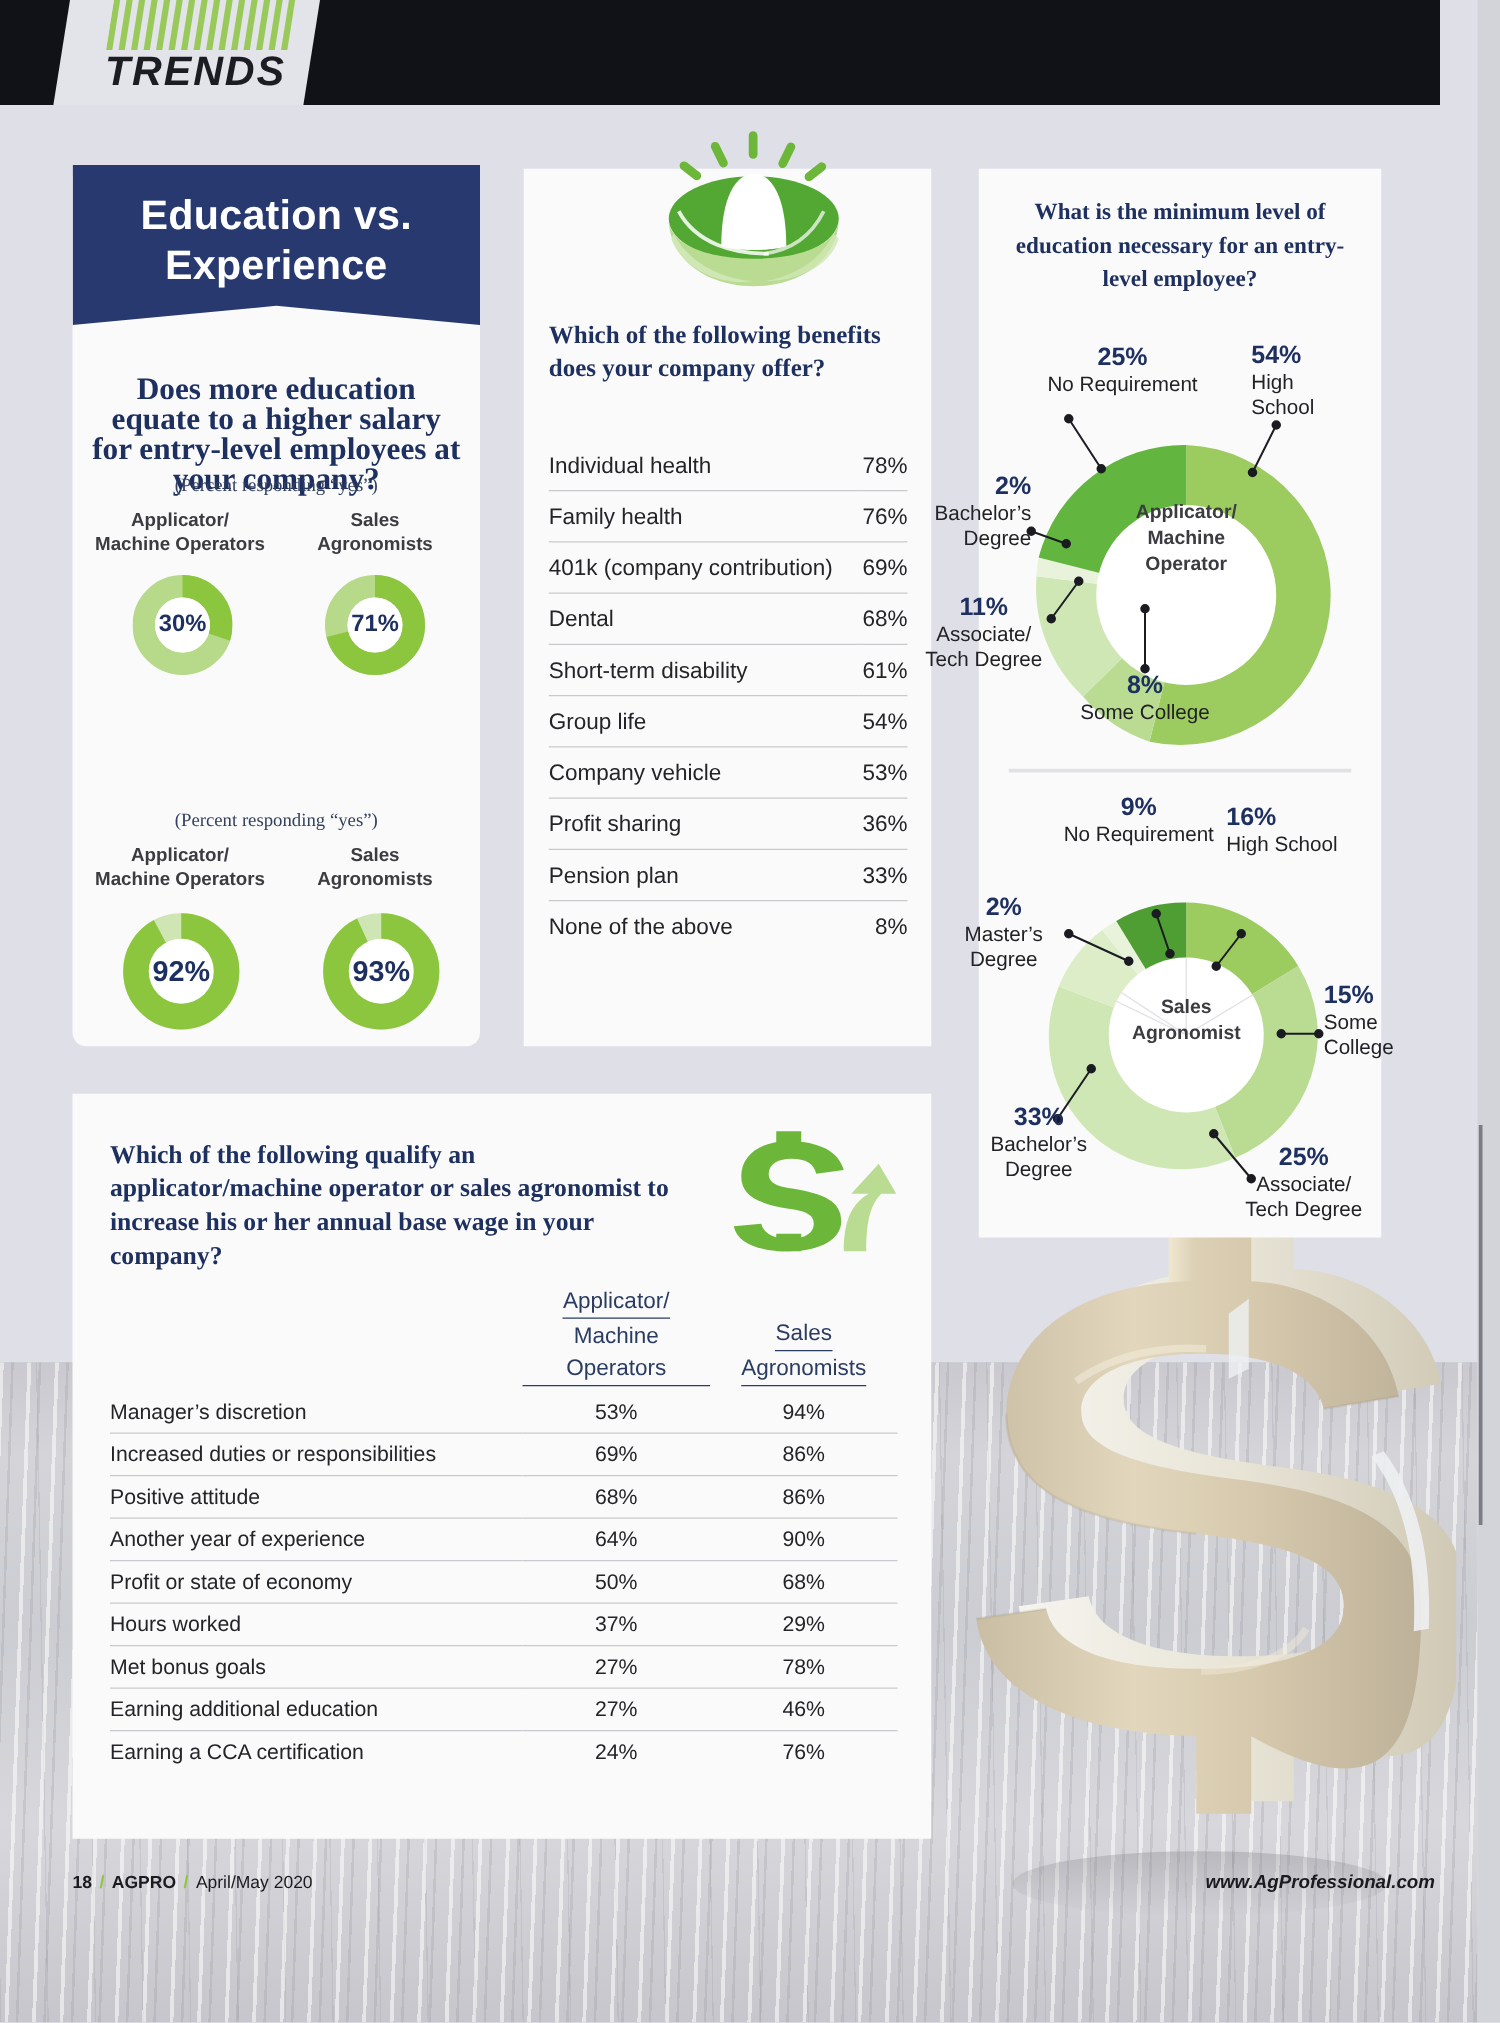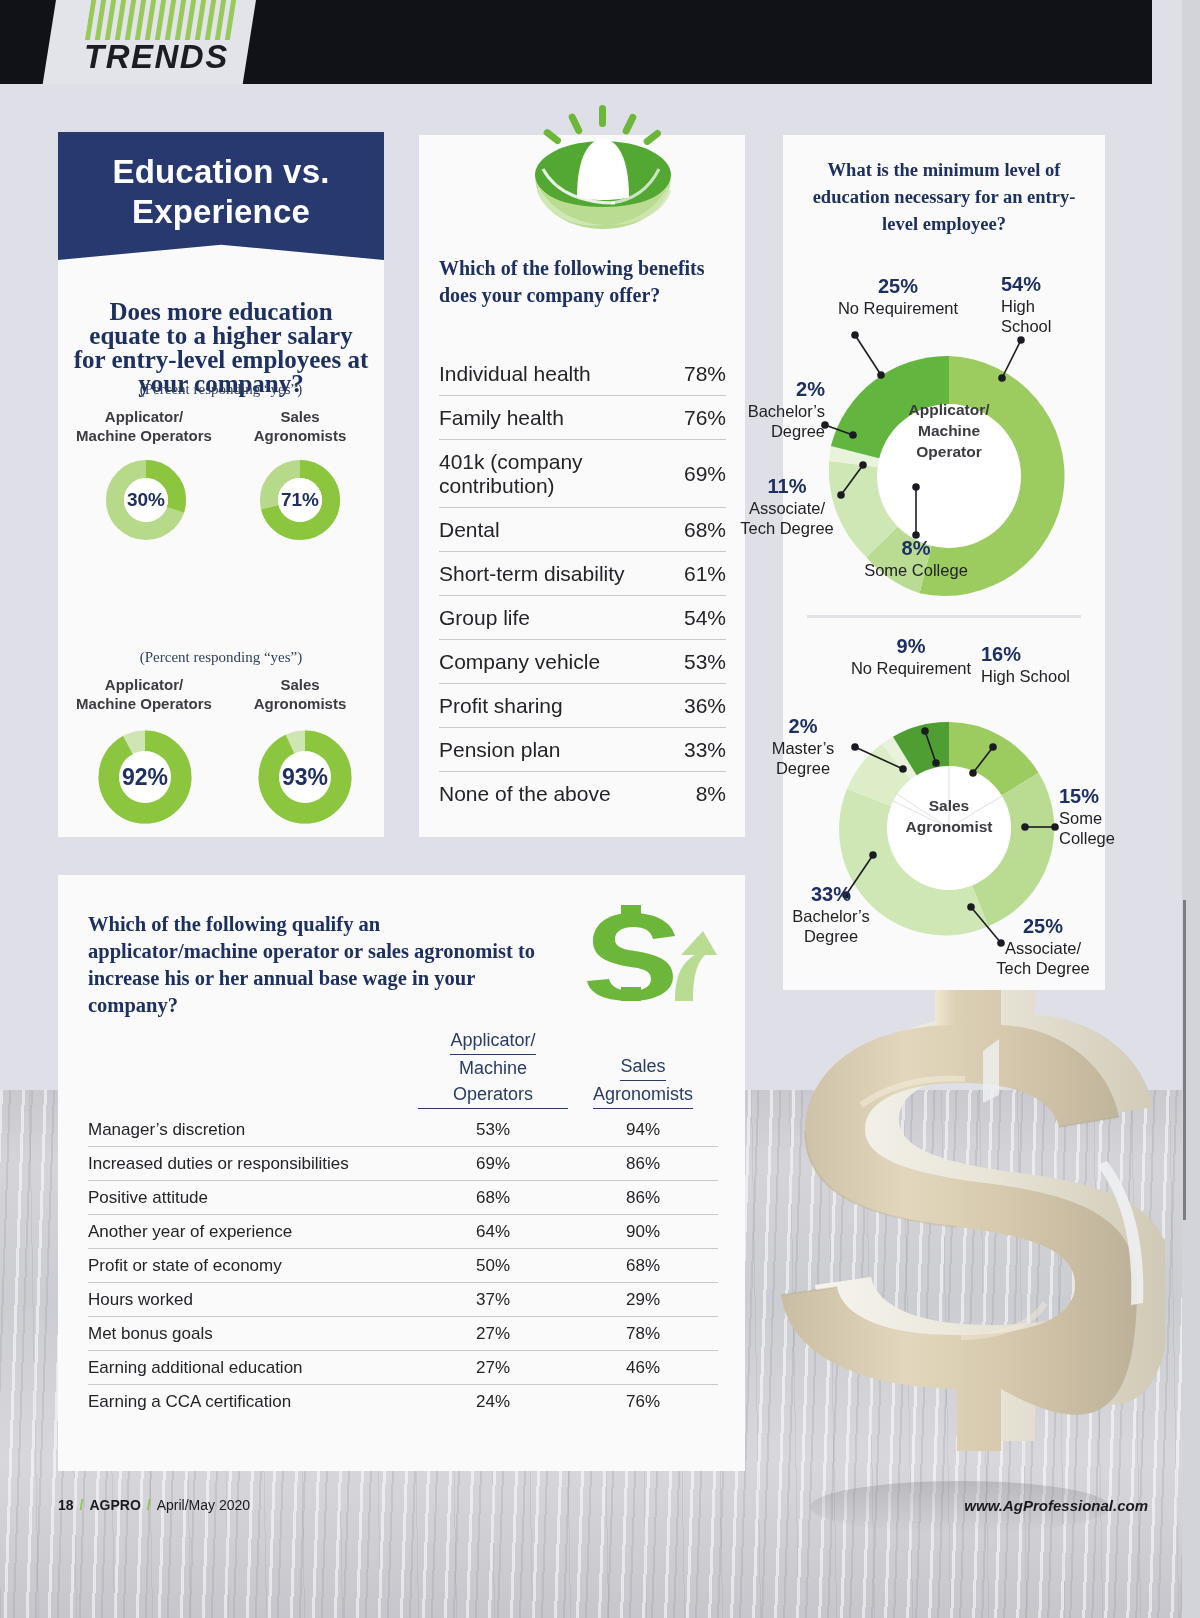--- a/index.html
+++ b/index.html
@@ -58,21 +58,21 @@
   }
 
   
   .dollar-sculpt { position:absolute; left:745px; top:955px; width:420px; height:580px; }
   .dollar-sculpt svg { width:100%; height:100%; display:block; }
 
   
   .card { position: absolute; background: #fafafa; }
 
   
-  #panelA { left: 58px; top: 132px; width: 326px; height: 705px; }
+  #panelA { left: 58px; top: 132px; width: 326px; height: 705px; border-radius: 11px; }
   .banner {
     position: absolute; left:0; top:0; width: 326px; height: 128px;
     background: #27396f;
     clip-path: polygon(0 0, 100% 0, 100% 100%, 50% 88%, 0 100%);
   }
   .banner-text {
     position:absolute; left:0; top:20px; width:326px;
     text-align:center; color:#fff; font-weight:700;
     font-size: 33px; line-height: 40px;
     font-family: "Liberation Sans", sans-serif;
@@ -99,21 +99,21 @@
 
   
   #panelB { left: 419px; top: 135px; width: 326px; height: 702px; }
   .nest-icon { position:absolute; left:519px; top:103px; width:168px; height:140px; }
   .q-bold-navy {
     color:#1e3060; font-weight:700; font-family:"Liberation Serif", serif;
     font-size: 20px; line-height: 27px;
   }
   .blist { width:100%; border-collapse: collapse; }
   .blist td {
-    font-size: 21px; color:#242428; padding: 10px 0 9px;
+    font-size: 18px; color:#242428; padding: 10px 0 9px;
     border-bottom: 1px solid #c9c9cd;
     font-family:"Liberation Sans", sans-serif;
   }
   .blist tr:last-child td { border-bottom: none; }
   .blist td.val { text-align: right; white-space: nowrap; }
 
   
   #panelC { left: 783px; top: 135px; width: 322px; height: 855px; }
   .c-title {
     text-align:center; color:#1e3060; font-weight:700;

